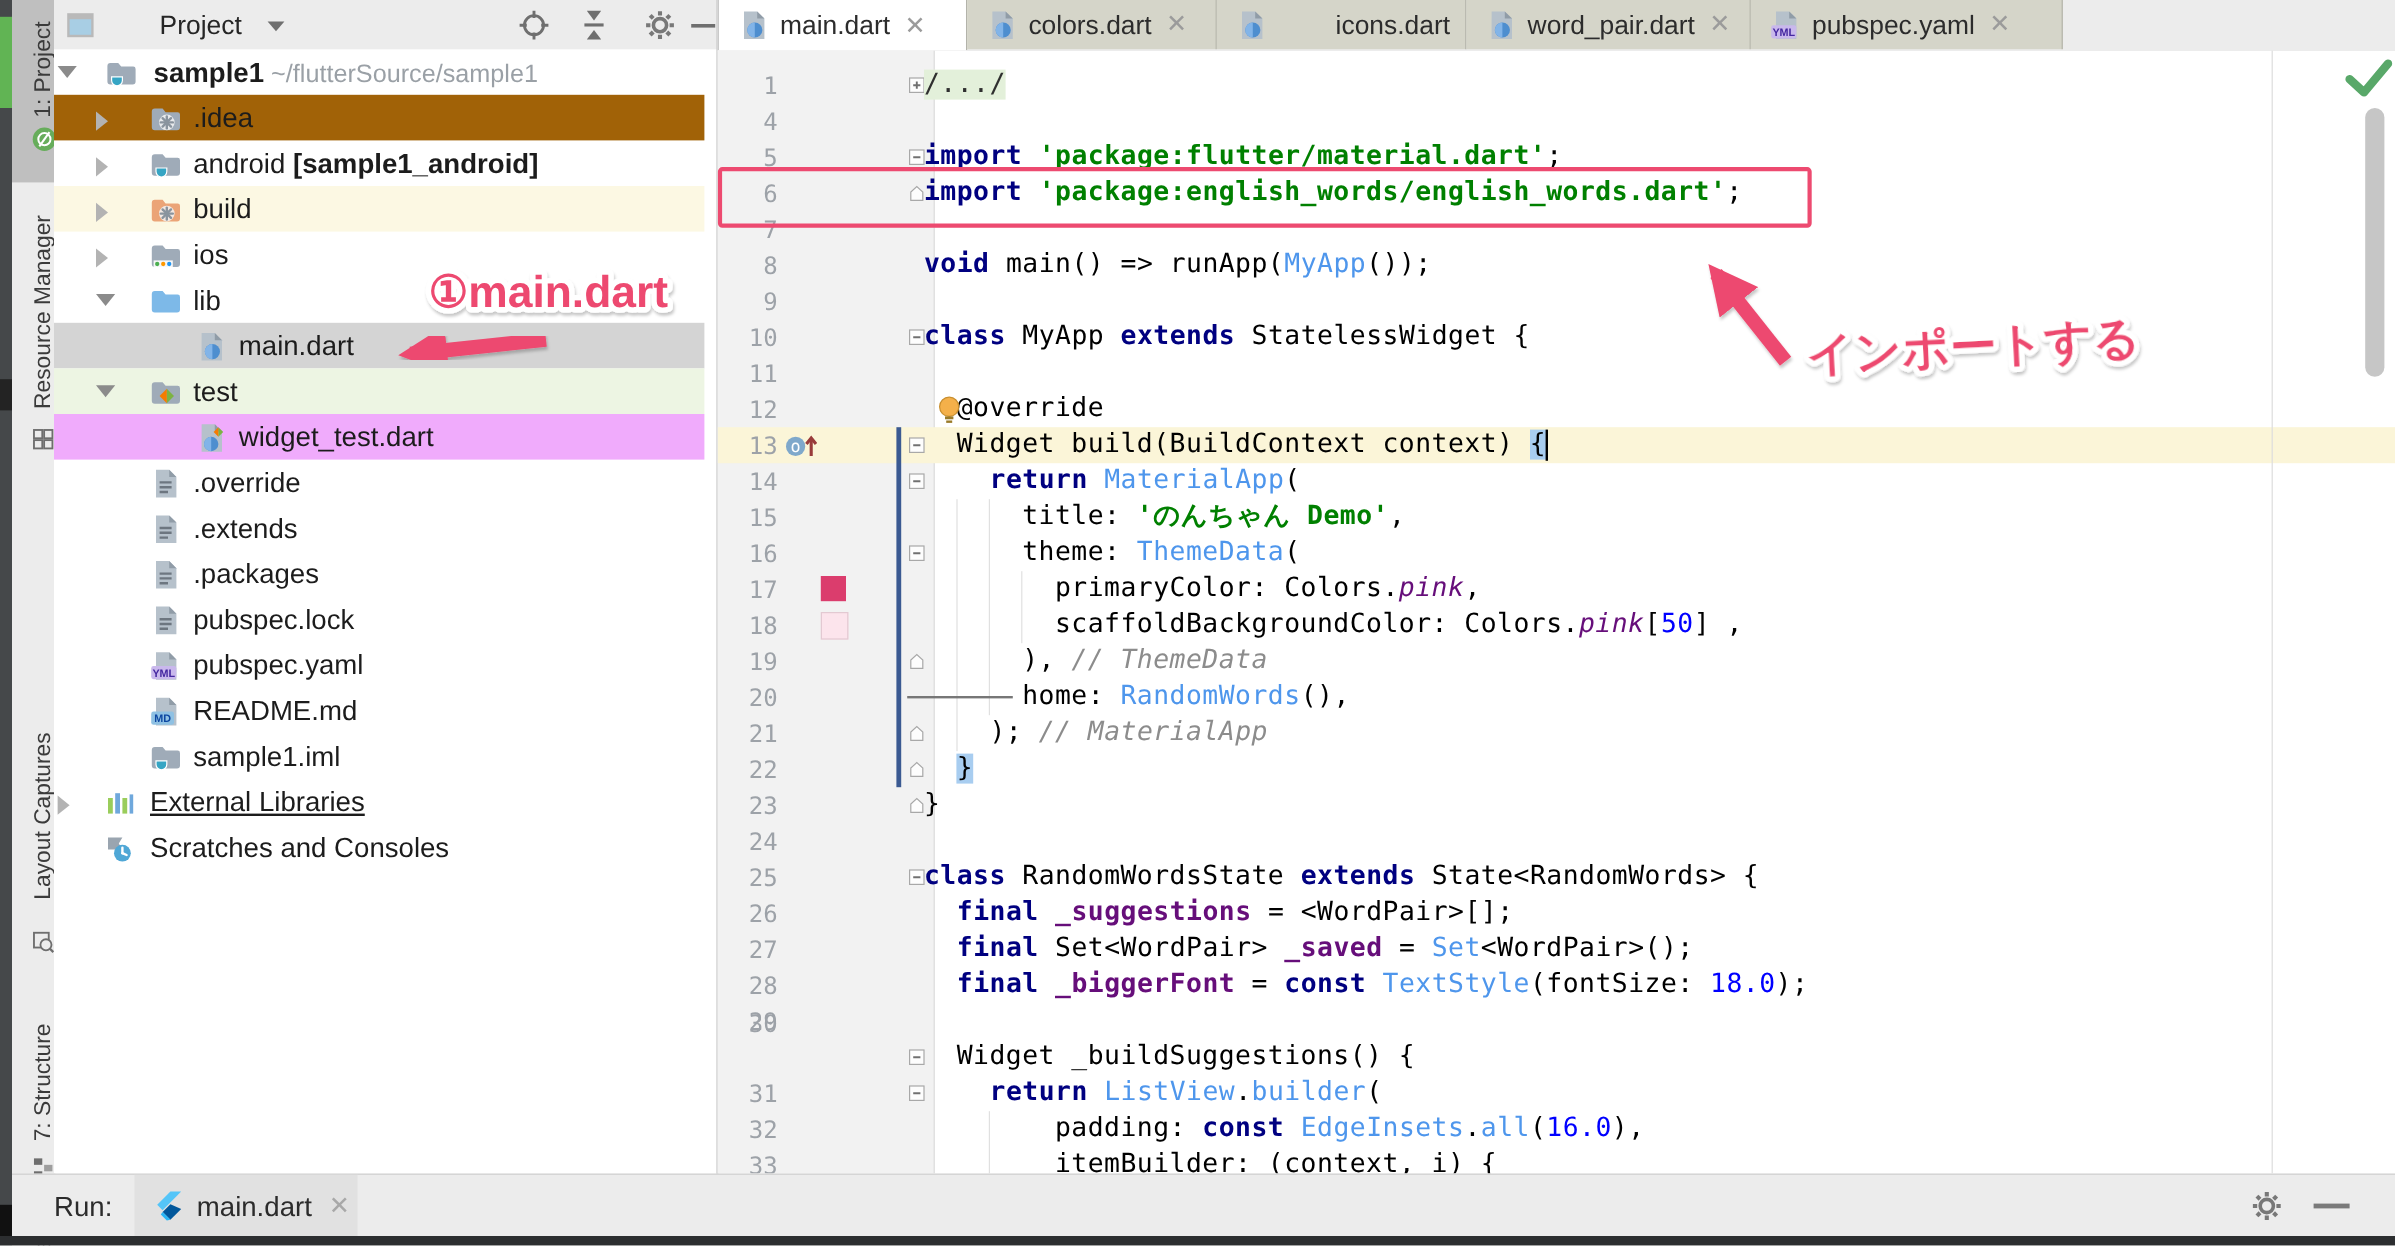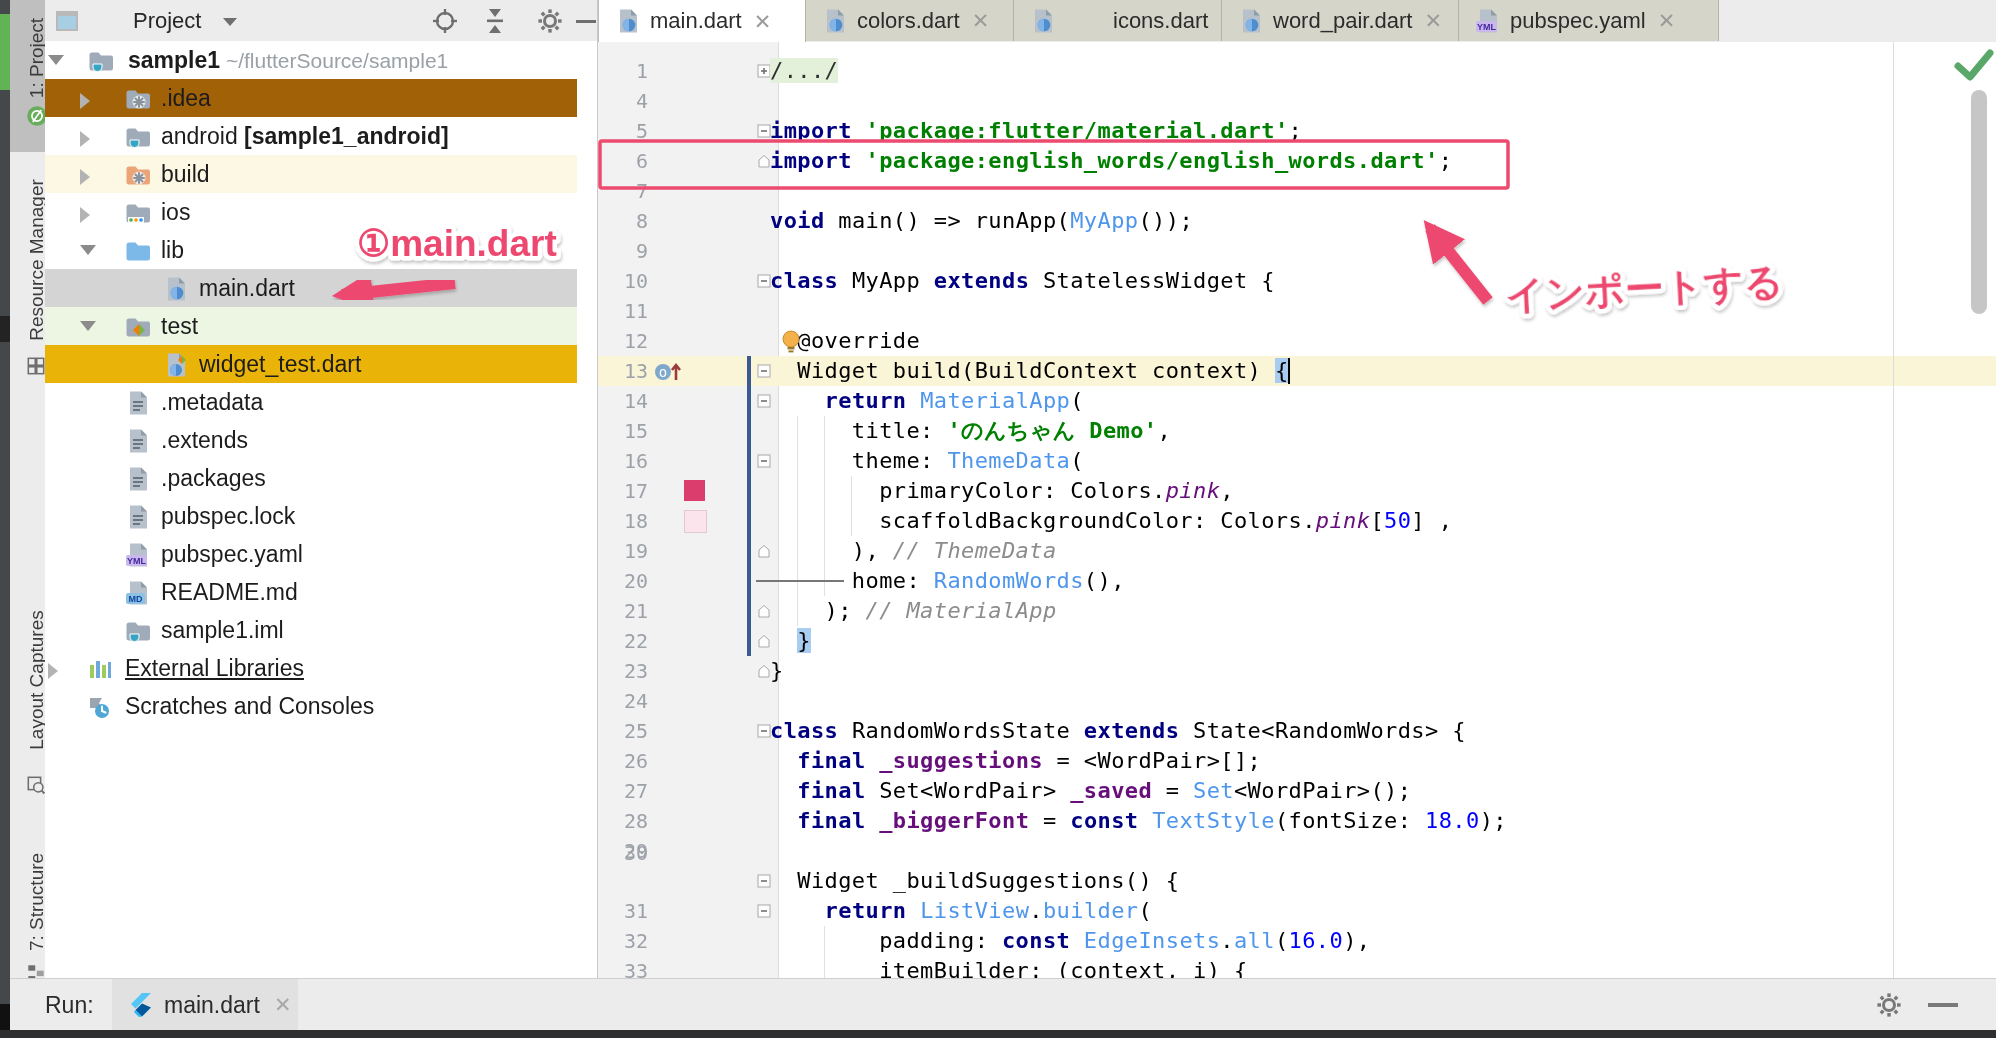--- a/index.html
+++ b/index.html
@@ -12,21 +12,21 @@
   #toolbar{position:absolute;left:10px;top:0;width:35px;height:1030px;background:#ececec;border-right:1px solid #d6d6d6;}
   .tw-sel{position:absolute;left:0;width:35px;background:#bfbfbf;}
   .tw-label{position:absolute;left:27px;transform:translate(-50%,-50%) rotate(-90deg);white-space:nowrap;
             font-size:19px;color:#3b3b3b;}
   .tw-icon{position:absolute;left:16px;width:22px;height:22px;}
   
   #proj-header{position:absolute;left:45px;top:0;width:553px;height:41px;background:#ececec;border-bottom:1px solid #dedede;}
   #proj-title{position:absolute;left:88px;top:8px;font-size:22px;color:#262626;}
   #proj-caret{position:absolute;left:178px;top:18px;width:0;height:0;border-left:7px solid transparent;border-right:7px solid transparent;border-top:8px solid #6f6f6f;}
   #tree{position:absolute;left:45px;top:41px;width:553px;height:937px;background:#fff;overflow:hidden;}
-  .trow{position:absolute;left:0;width:532px;height:38px;line-height:38px;font-size:23px;color:#1c1c1c;}
+  .trow{position:absolute;left:0;width:532px;height:38px;line-height:38px;font-size:23px;color:#1c1c1c;padding-left:10px;}
   .trow .chev{position:absolute;top:14px;width:0;height:0;}
   .chev-open{border-left:8px solid transparent;border-right:8px solid transparent;border-top:10px solid #8b8b8b;}
   .chev-closed{border-top:8px solid transparent;border-bottom:8px solid transparent;border-left:10px solid #b3b3b3;}
   .trow .ticon{position:absolute;top:6px;width:26px;height:26px;}
   .trow .tlabel{position:absolute;white-space:nowrap;}
   .t-path{color:#9aa0a6;font-size:21px;}
   .t-bold{font-weight:bold;}
   #panel-divider{position:absolute;left:597px;top:0;width:2px;height:1030px;background:#c9c9c9;}
   
   #tabbar{position:absolute;left:598px;top:0;width:1398px;height:42px;background:#ececec;border-bottom:1px solid #bdbdbd;}
@@ -230,42 +230,42 @@
       </div>
       <div class="trow" style="top: 266px; background: rgb(237, 245, 227);">
         <span class="chev chev-open" style="left: 35px;"></span>
         <span class="ticon" style="left: 80px;"><svg width="26" height="26" viewBox="0 0 26 26">
             <path d="M1.5 7 q0-2.5 2.5-2.5 h6.5 l2.5 3 h10 q2 0 2 2 v10.5 q0 2.5-2.5 2.5 H4 q-2.5 0-2.5-2.5 z" fill="#9fabb8"></path>
             <path d="M14 10 l6 6 -6 6 z" fill="#7CB342"></path>
             <path d="M14 10 l-6 6 6 6 z" fill="#F57C00"></path>
           </svg></span>
         <span class="tlabel" style="left: 116px;"><span>test</span></span>
       </div>
-      <div class="trow" style="top: 304px; background: #eab308;">
+      <div class="trow" style="top: 304px; background: #f0abfc;">
         <span class="ticon" style="left: 118px;"><svg width="26" height="26" viewBox="0 0 26 26">
             <path d="M5 1.5 h11 l6 6 v17 H5 z" fill="#b6c1cb"></path>
             <path d="M16 1.5 l6 6 h-6 z" fill="#909ca7"></path>
             <circle cx="13" cy="18" r="6" fill="#4E8ECF"></circle>
             <path d="M13 12 a6 6 0 0 0 0 12 z" fill="#82B4E8"></path>
             <path d="M19 4 l4 4 -4 4 z" fill="#7CB342"></path>
             <path d="M19 4 l-4 4 4 4 z" fill="#F57C00"></path>
           </svg></span>
         <span class="tlabel" style="left: 154px;"><span>widget_test.dart</span></span>
       </div>
       <div class="trow" style="top: 342px;">
         <span class="ticon" style="left: 80px;"><svg width="26" height="26" viewBox="0 0 26 26">
             <path d="M5 1.5 h11 l6 6 v17 H5 z" fill="#b6c1cb"></path>
             <path d="M16 1.5 l6 6 h-6 z" fill="#909ca7"></path>
             <g stroke="#6d7680" stroke-width="2">
               <line x1="8" y1="12" x2="18" y2="12"></line>
               <line x1="8" y1="16" x2="18" y2="16"></line>
               <line x1="8" y1="20" x2="15" y2="20"></line>
             </g>
           </svg></span>
-        <span class="tlabel" style="left: 116px;"><span>.metadata</span></span>
+        <span class="tlabel" style="left: 116px;"><span>.override</span></span>
       </div>
       <div class="trow" style="top: 380px;">
         <span class="ticon" style="left: 80px;"><svg width="26" height="26" viewBox="0 0 26 26">
             <path d="M5 1.5 h11 l6 6 v17 H5 z" fill="#b6c1cb"></path>
             <path d="M16 1.5 l6 6 h-6 z" fill="#909ca7"></path>
             <g stroke="#6d7680" stroke-width="2">
               <line x1="8" y1="12" x2="18" y2="12"></line>
               <line x1="8" y1="16" x2="18" y2="16"></line>
               <line x1="8" y1="20" x2="15" y2="20"></line>
             </g>

